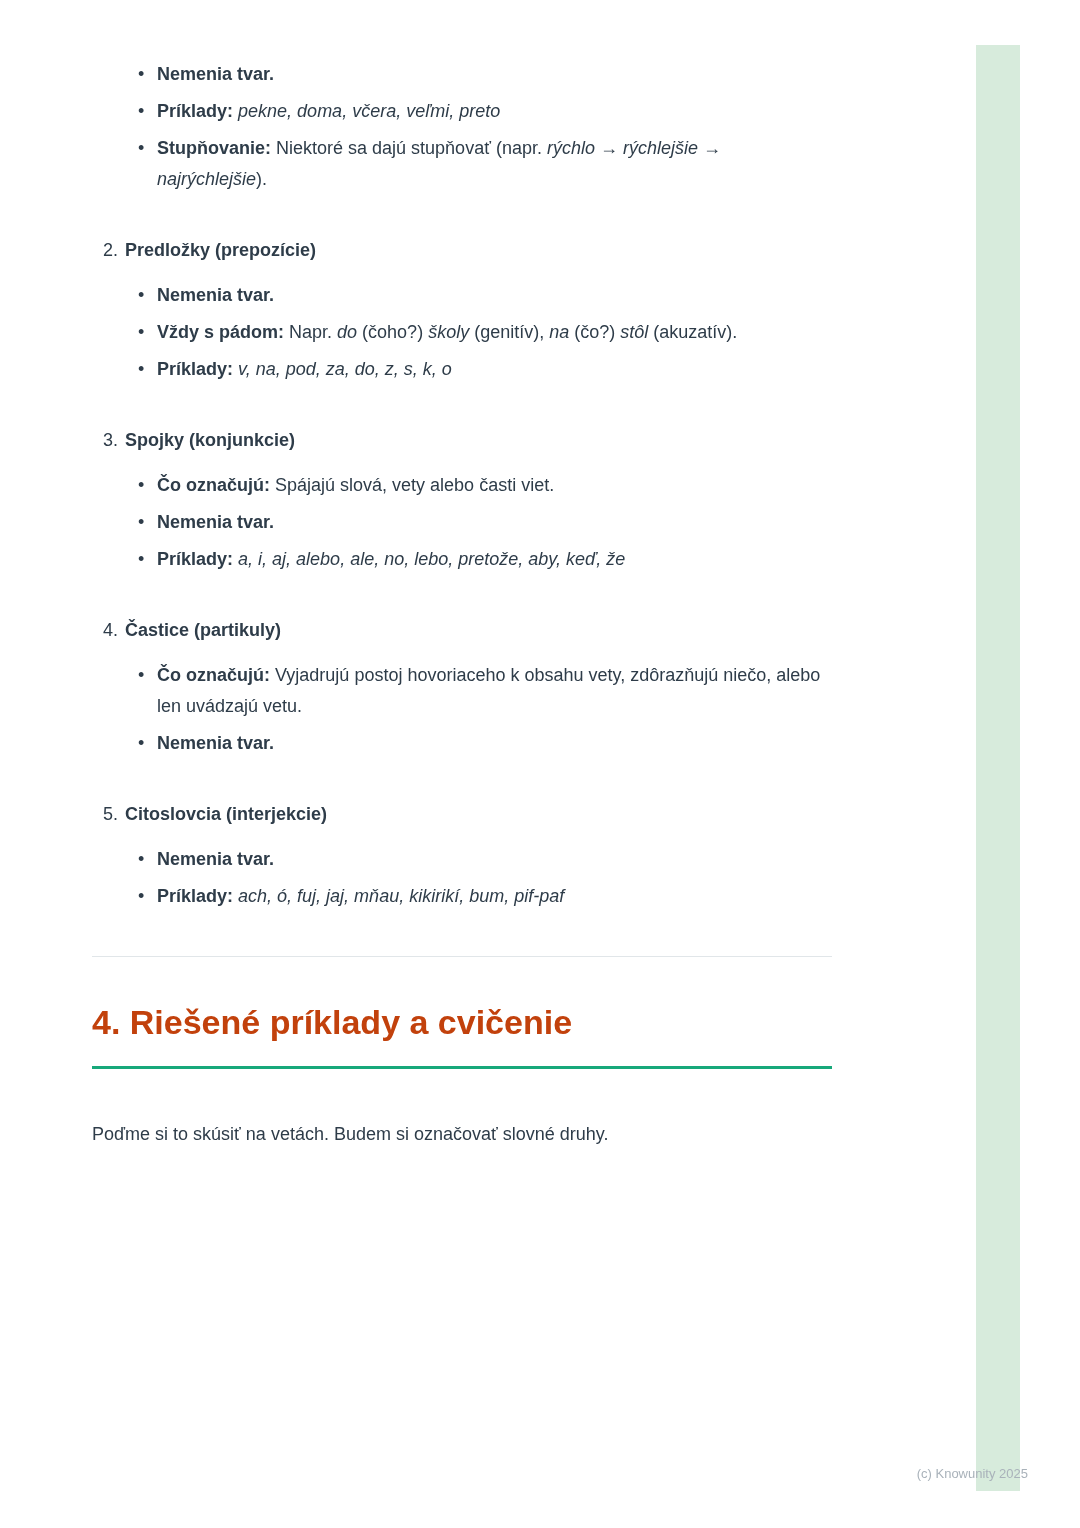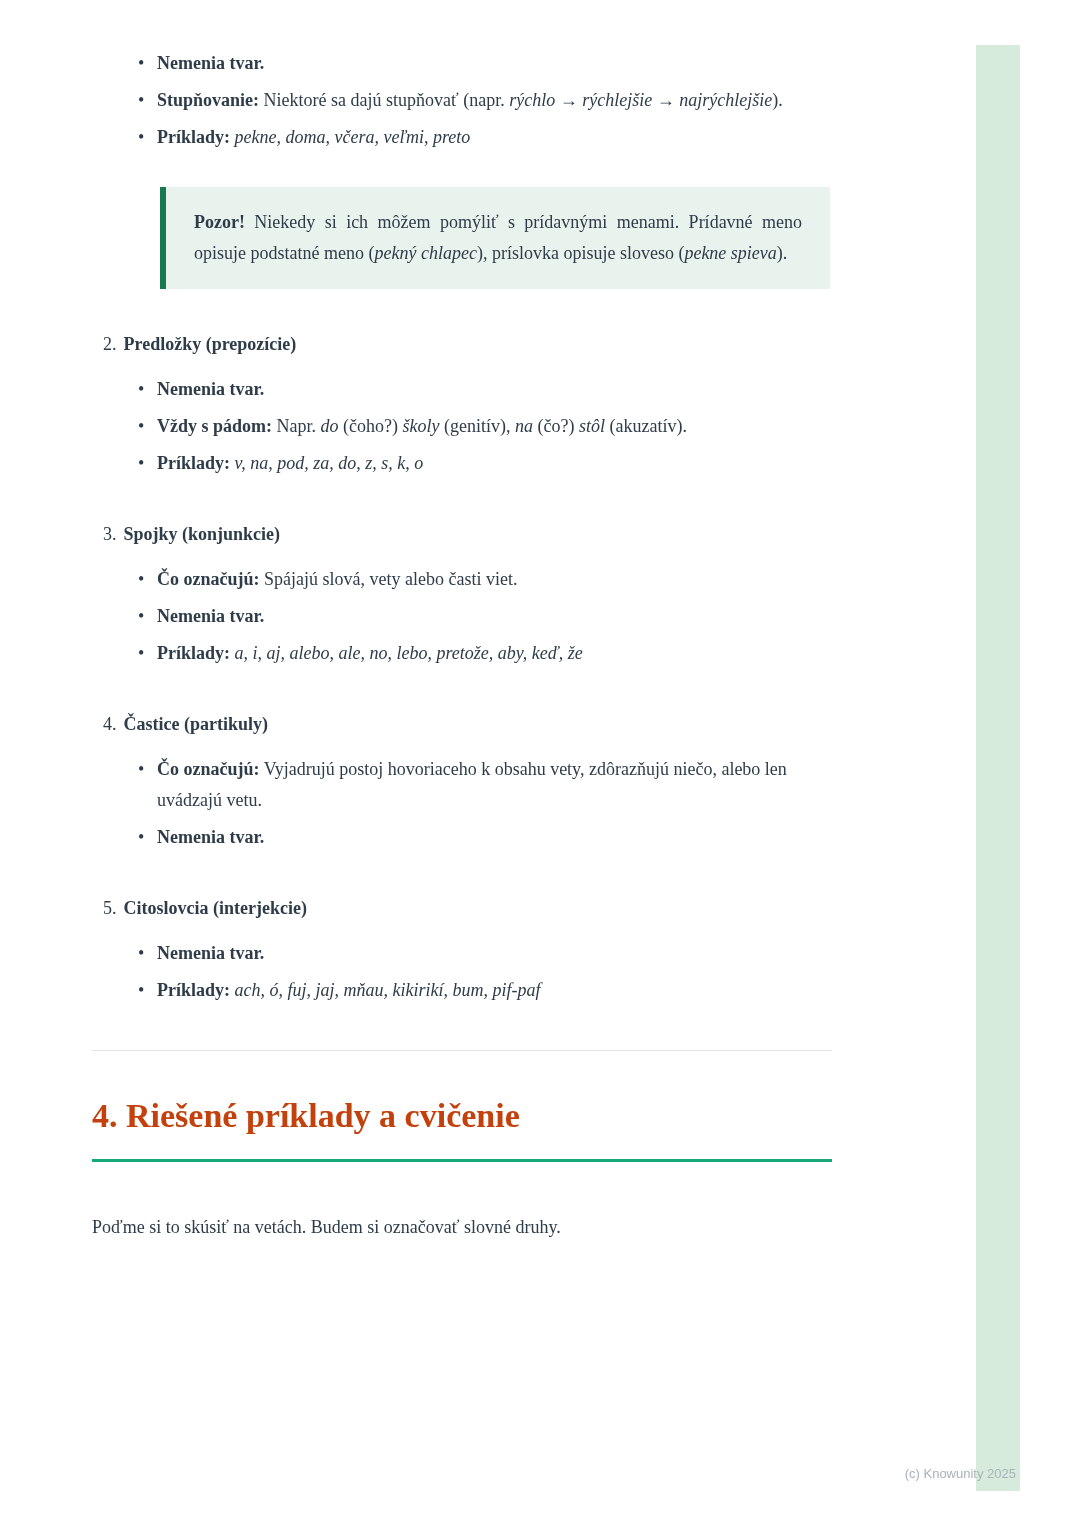--- a/index.html
+++ b/index.html
@@ -13,24 +13,23 @@
   }
   .stripe {
     position:absolute;
     top:45px; right:60px;
     width:44px; height:1446px;
     background:#d7ebdc;
     z-index:0;
   }
   .content {
     position:absolute;
-    left:92px; top:48px;
+    left:92px; top:59px;
     width:740px;
     z-index:1;
-    font-family:Liberation Serif, serif;
   }
   ul.bullets { list-style:none; margin-left:44px; }
   ul.bullets li {
     position:relative;
     padding-left:21px;
     font-size:18px;
     line-height:31px;
     margin-bottom:6px;
   }
   ul.bullets li::before {
@@ -75,43 +74,40 @@
     border-bottom:3px solid #17a87a;
     width:740px;
   }
   .closing {
     margin-top:50px;
     font-size:18px;
     line-height:31px;
   }
   .watermark {
     position:absolute;
-    right:64px;
+    right:52px;
     bottom:47px;
     font-size:13px;
     color:#a9b2ba;
     z-index:2;
   }
 </style>
 </head>
 <body>
 
 <div class="stripe"></div>
 
 <div class="content">
 
   <ul class="bullets">
     <li><span class="b">Nemenia tvar.</span></li>
+    <li><span class="b">Príklady:</span><span> </span><span class="i">pekne, doma, včera, veľmi, preto</span></li>
     <li><span class="b">Stupňovanie:</span><span> Niektoré sa dajú stupňovať (napr. </span><span class="i">rýchlo</span><span> → </span><span class="i">rýchlejšie</span><span> → </span><span class="i">najrýchlejšie</span><span>).</span></li>
-    <li><span class="b">Príklady:</span><span> </span><span class="i">pekne, doma, včera, veľmi, preto</span></li>
   </ul>
 
-  <div class="callout">
-    <p><span class="b">Pozor!</span><span> Niekedy si ich môžem pomýliť s prídavnými menami. Prídavné meno opisuje podstatné meno (</span><span class="i">pekný chlapec</span><span>), príslovka opisuje sloveso (</span><span class="i">pekne spieva</span><span>).</span></p>
-  </div>
 
   <div class="section">
     <div class="sec-head">
       <span class="sec-num">2.</span><span class="sec-title">Predložky (prepozície)</span>
     </div>
     <ul class="bullets">
       <li><span class="b">Nemenia tvar.</span></li>
       <li><span class="b">Vždy s pádom:</span><span> Napr. </span><span class="i">do</span><span> (čoho?) </span><span class="i">školy</span><span> (genitív), </span><span class="i">na</span><span> (čo?) </span><span class="i">stôl</span><span> (akuzatív).</span></li>
       <li><span class="b">Príklady:</span><span> </span><span class="i">v, na, pod, za, do, z, s, k, o</span></li>
     </ul>

